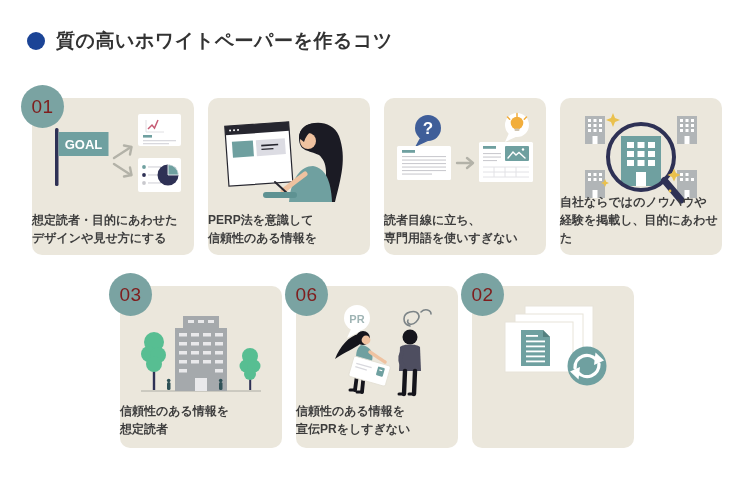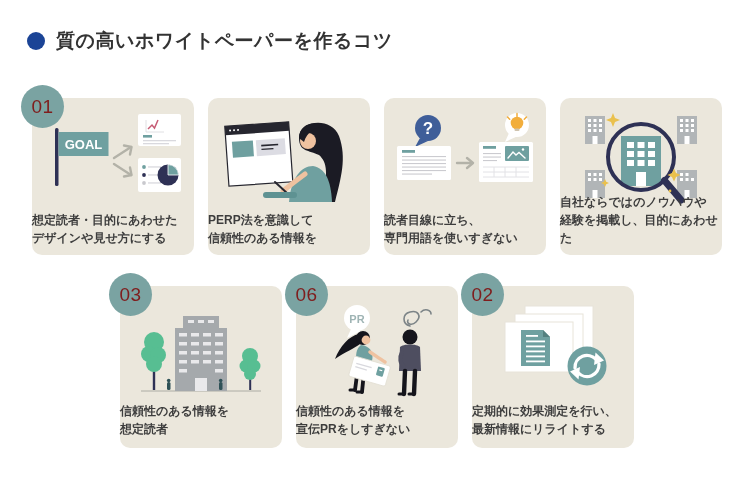--- a/index.html
+++ b/index.html
@@ -382,17 +382,15 @@
         </g>
         <g>
           <circle cx="104" cy="62" r="19.5" fill="#6FA0A0"></circle>
           <path d="M92,64 A12,12 0 0 1 113,55.5" stroke="#ffffff" stroke-width="3.3" fill="none" stroke-linecap="round"></path>
           <polygon points="112.5,48.5 121,56.5 111,61" fill="#ffffff"></polygon>
           <path d="M116,60 A12,12 0 0 1 95,68.5" stroke="#ffffff" stroke-width="3.3" fill="none" stroke-linecap="round"></path>
           <polygon points="95.5,75.5 87,67.5 97,63" fill="#ffffff"></polygon>
         </g>
       </svg>
     </div>
-    <p class="caption">定期的に効果測定を行い、
-最新情報にリライトする</p>
   </section>
 
 </div>
 
 </body></html>

